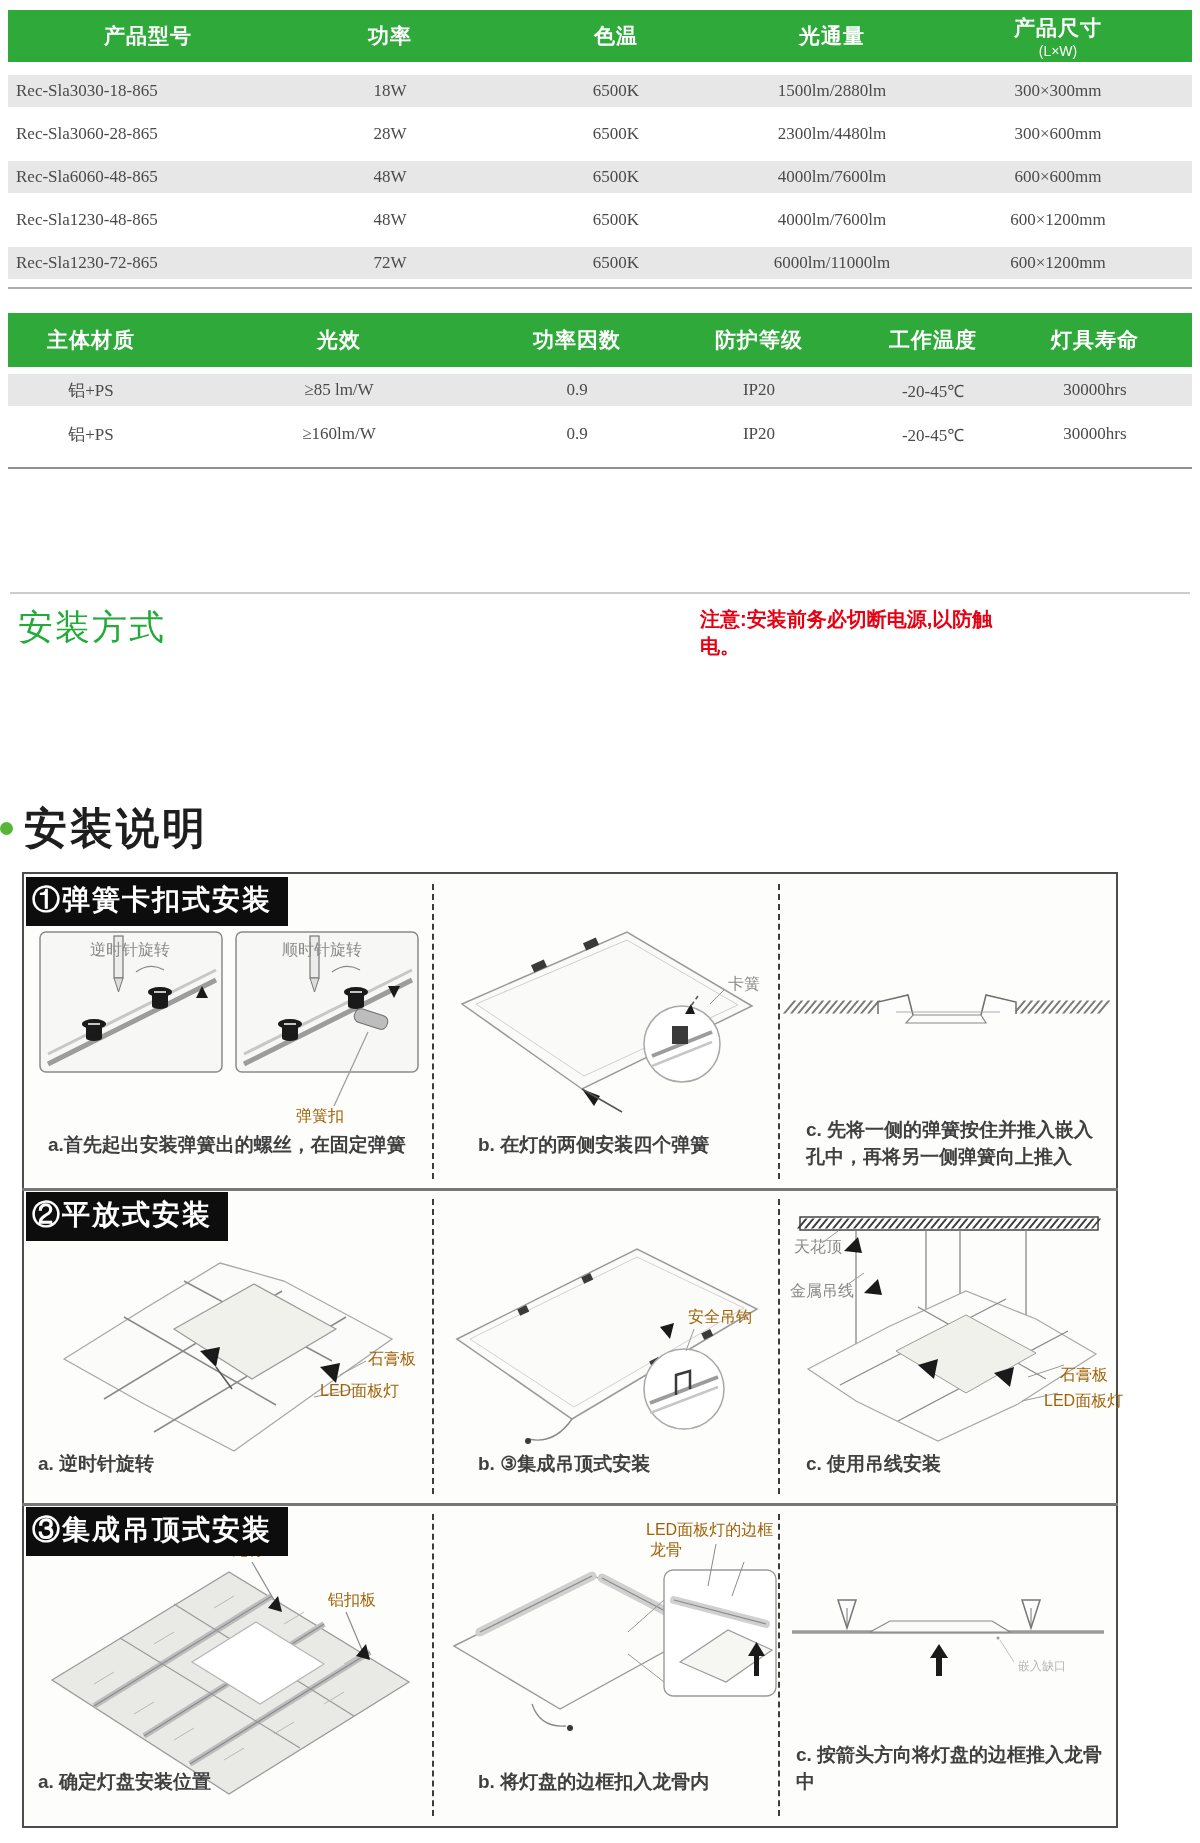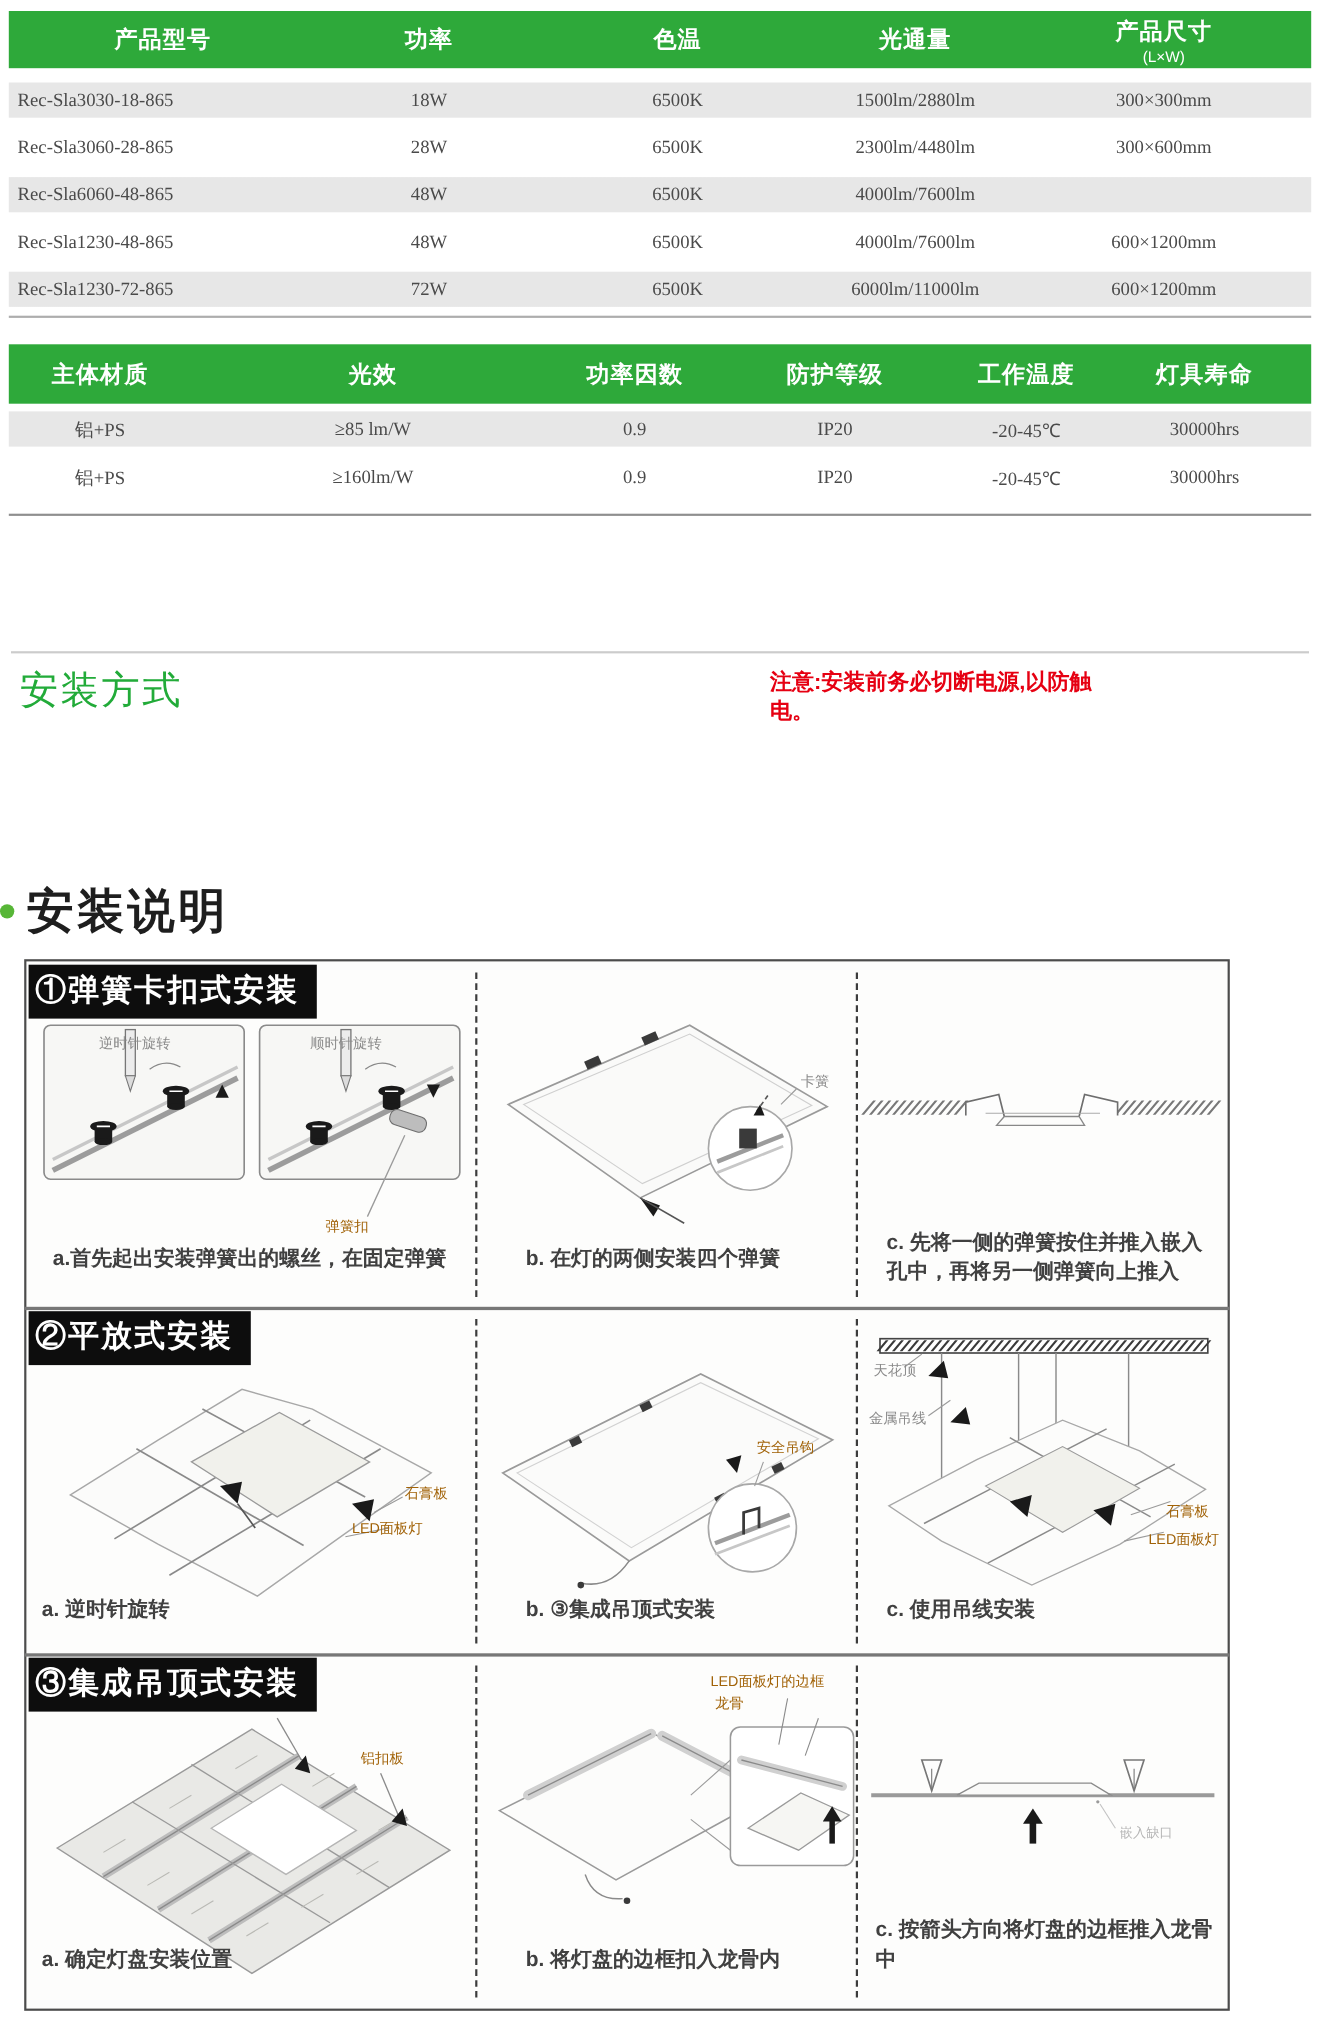--- a/index.html
+++ b/index.html
@@ -48,21 +48,21 @@
   .c1{left:0;width:408px;}
   .c2{left:408px;width:346px;}
   .c3{left:754px;width:338px;}
   .vsep{position:absolute;top:10px;bottom:10px;width:0;border-left:2px dashed #3c3c3c;}
   .vs1{left:408px;} .vs2{left:754px;}
   .badge{position:absolute;left:2px;top:3px;background:#0d0d0d;color:#fff;
     font-size:28px;font-weight:bold;padding:4px 16px 7px 6px;letter-spacing:2px;z-index:3;}
   .caption{position:absolute;font-size:19px;font-weight:bold;color:#404040;z-index:3;line-height:1.45;}
   .art{position:absolute;inset:0;}
   .art svg{position:absolute;inset:0;}
-  .lbl{position:absolute;font-size:13px;color:#8a8a8a;white-space:nowrap;z-index:2;}
+  .lbl{position:absolute;font-size:16px;color:#8a8a8a;white-space:nowrap;z-index:2;}
   .lbl.dk{color:#a16207;}
   .lbl.faint{color:#b5b5b5;font-size:12px;}
 </style>
 </head>
 <body>
 
 <div class="tbl grid5 ghead spec-head">
   <div class="hc">产品型号</div>
   <div class="hc">功率</div>
   <div class="hc">色温</div>
@@ -85,20 +85,21 @@
   <div class="dc">28W</div>
   <div class="dc">6500K</div>
   <div class="dc">2300lm/4480lm</div>
   <div class="dc">300×600mm</div>
 </div>
 <div class="tbl grid5 drow stripe" style="top:155px">
   <div class="dc first">Rec-Sla6060-48-865</div>
   <div class="dc">48W</div>
   <div class="dc">6500K</div>
   <div class="dc">4000lm/7600lm</div>
+  <div class="dc">600×600mm</div>
 </div>
 <div class="tbl grid5 drow" style="top:198px">
   <div class="dc first">Rec-Sla1230-48-865</div>
   <div class="dc">48W</div>
   <div class="dc">6500K</div>
   <div class="dc">4000lm/7600lm</div>
   <div class="dc">600×1200mm</div>
 </div>
 <div class="tbl grid5 drow stripe" style="top:241px">
   <div class="dc first">Rec-Sla1230-72-865</div>

